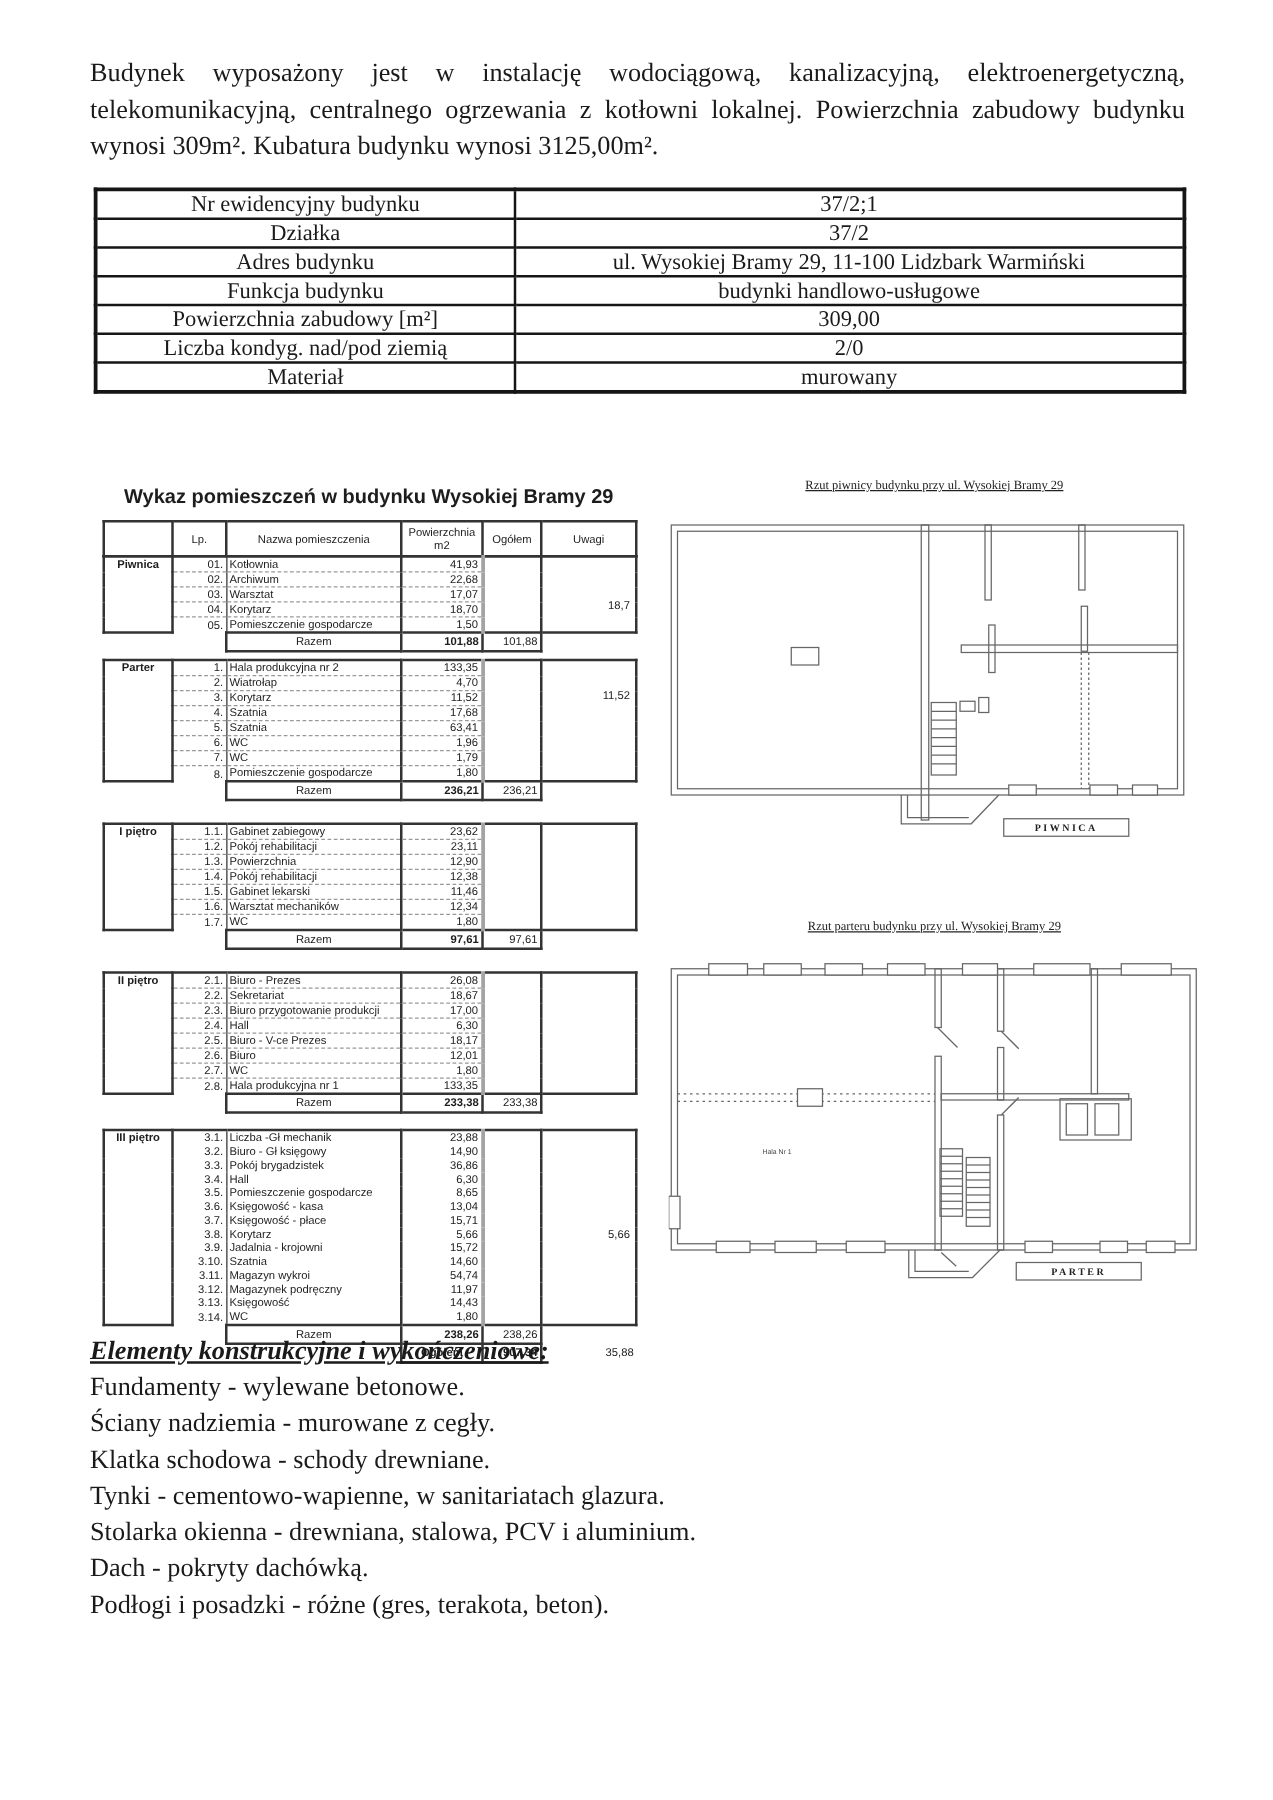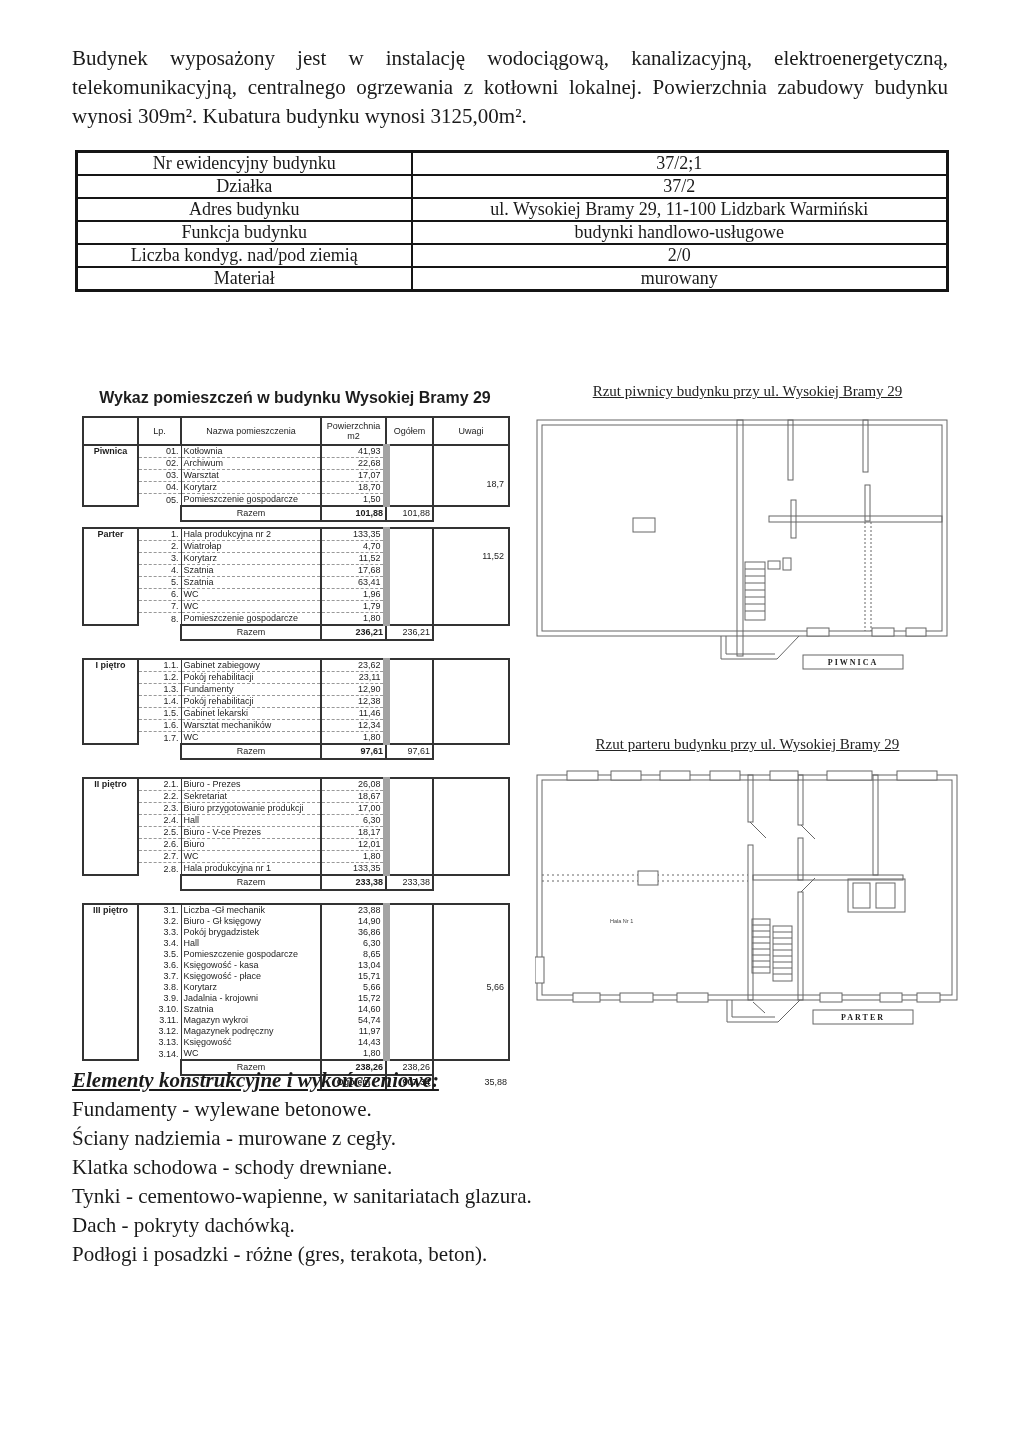--- a/index.html
+++ b/index.html
@@ -19,38 +19,38 @@
   
   .rooms{position:absolute;left:82px;top:389px;width:426px;font-family:"Liberation Sans",sans-serif;}
   .rooms-title{font-weight:bold;font-size:16px;text-align:center;margin:0 0 9px 0;color:#1d1d1d;}
   table.rblock{border-collapse:collapse;table-layout:fixed;width:426px;font-size:9px;color:#1d1d1d;}
   .rblock td{padding:0 2px;height:11px;line-height:11px;white-space:nowrap;overflow:hidden;}
   .rhead td{border:2px solid #333;text-align:center;height:24px;line-height:10px;
             white-space:normal;vertical-align:middle;padding:1px;}
   .floor{border:2px solid #333;font-weight:bold;text-align:center;vertical-align:top;padding-top:1px;}
   .lp{border-left:2px solid #333;border-right:1px solid #333;text-align:right;padding-right:5px;}
   .nm{border-right:2px solid #333;text-align:left;}
-  .ar{border-right:7px solid #a3a3a3;text-align:right;}
+  .ar{border-right:3px solid #a3a3a3;text-align:right;}
   .og{border:2px solid #333;}
   .uw{border:2px solid #333;vertical-align:top;}
   .remark{text-align:right;padding-right:2px;}
   .dsh{border-bottom:1px dashed #999;}
   .rblock tr:first-child td{border-top:2px solid #333;}
   .razem-row td,.total-row td{height:13px;}
   .rz,.ra,.rt{border:2px solid #333;}
   .rz{text-align:center;margin-top:48px;}
   .ra{text-align:right;font-weight:bold;padding-right:2px;}
   .rt{text-align:right;padding-right:2px;}
   .tl{border:2px solid #333;text-align:center;font-weight:bold;}
   .tv{border:2px solid #333;text-align:right;font-weight:bold;padding-right:2px;}
   .tu{text-align:right;padding-right:2px;}
   .nb{border:none;}
 
   
-  .plan-title{position:absolute;width:425px;text-align:center;font-size:15px;color:#222;
+  .plan-title{position:absolute;width:425px;text-align:center;font-size:10px;color:#222;
               text-decoration:underline;font-family:"Liberation Serif",serif;}
   .plan-svg{position:absolute;}
 
   
   .constr{position:absolute;left:72px;top:1066px;width:880px;font-size:21px;line-height:29px;}
   .constr-h{font-weight:bold;font-style:italic;text-decoration:underline;}
 </style>
 </head>
 <body>
 
@@ -72,20 +72,24 @@
           <td>Działka</td>
           <td>37/2</td>
         </tr>
         <tr>
           <td>Adres budynku</td>
           <td>ul. Wysokiej Bramy 29, 11-100 Lidzbark Warmiński</td>
         </tr>
         <tr>
           <td>Funkcja budynku</td>
           <td>budynki handlowo-usługowe</td>
+        </tr>
+        <tr>
+          <td>Powierzchnia zabudowy [m²]</td>
+          <td>309,00</td>
         </tr>
         <tr>
           <td>Liczba kondyg. nad/pod ziemią</td>
           <td>2/0</td>
         </tr>
         <tr>
           <td>Materiał</td>
           <td>murowany</td>
         </tr>
       </tbody>
@@ -247,21 +251,21 @@
               <td class="og" rowspan="7"></td>
               <td class="uw" rowspan="7"></td>
             </tr>
             <tr>
               <td class="lp dsh">1.2.</td>
               <td class="nm dsh">Pokój rehabilitacji</td>
               <td class="ar dsh">23,11</td>
             </tr>
             <tr>
               <td class="lp dsh">1.3.</td>
-              <td class="nm dsh">Fundamenty</td>
+              <td class="nm dsh">Powierzchnia</td>
               <td class="ar dsh">12,90</td>
             </tr>
             <tr>
               <td class="lp dsh">1.4.</td>
               <td class="nm dsh">Pokój rehabilitacji</td>
               <td class="ar dsh">12,38</td>
             </tr>
             <tr>
               <td class="lp dsh">1.5.</td>
               <td class="nm dsh">Gabinet lekarski</td>
@@ -578,18 +582,19 @@
     <text x="328" y="255" text-anchor="middle" font-family="Liberation Serif,serif" font-size="8" font-weight="bold" letter-spacing="2" fill="#222">PARTER</text>
   </svg>
 
   <div class="constr">
     <div class="constr-h">Elementy konstrukcyjne i wykończeniowe:</div>
     <div id="constr-items">
         <div class="citem">Fundamenty - wylewane betonowe.</div>
         <div class="citem">Ściany nadziemia - murowane z cegły.</div>
         <div class="citem">Klatka schodowa - schody drewniane.</div>
         <div class="citem">Tynki - cementowo-wapienne, w sanitariatach glazura.</div>
+        <div class="citem">Stolarka okienna - drewniana, stalowa, PCV i aluminium.</div>
         <div class="citem">Dach - pokryty dachówką.</div>
         <div class="citem">Podłogi i posadzki - różne (gres, terakota, beton).</div>
       </div>
   </div>
 
 </div>
 
 </body></html>

